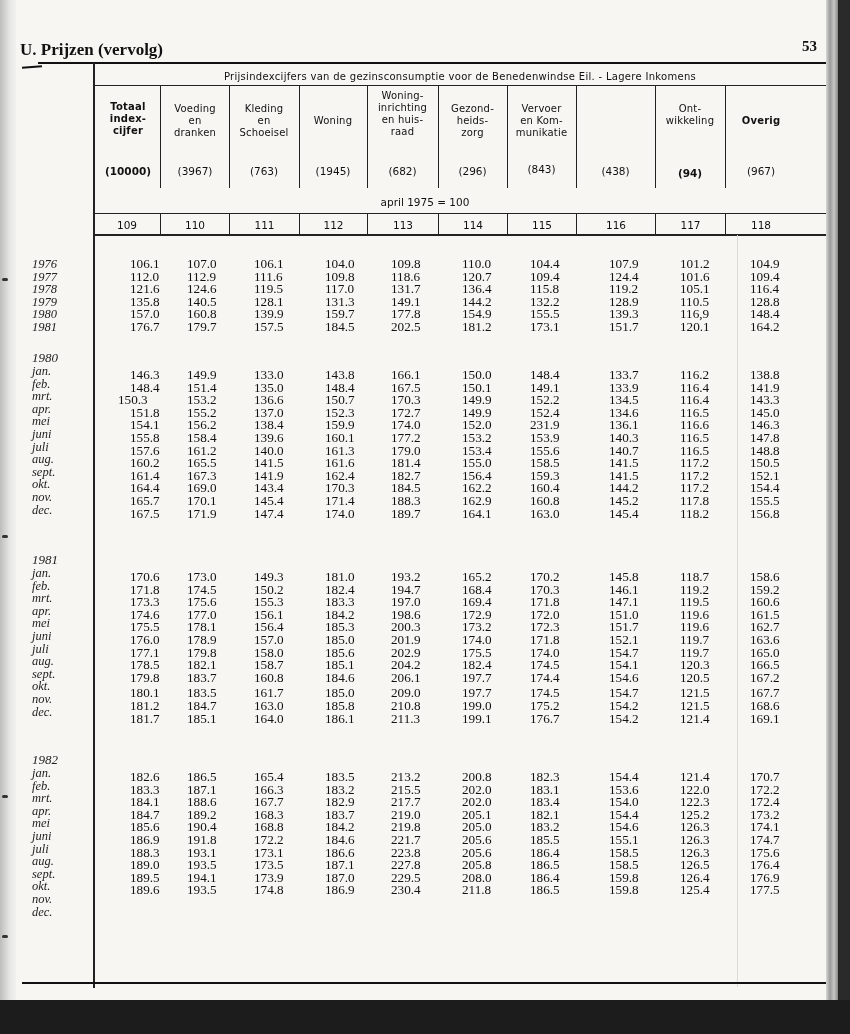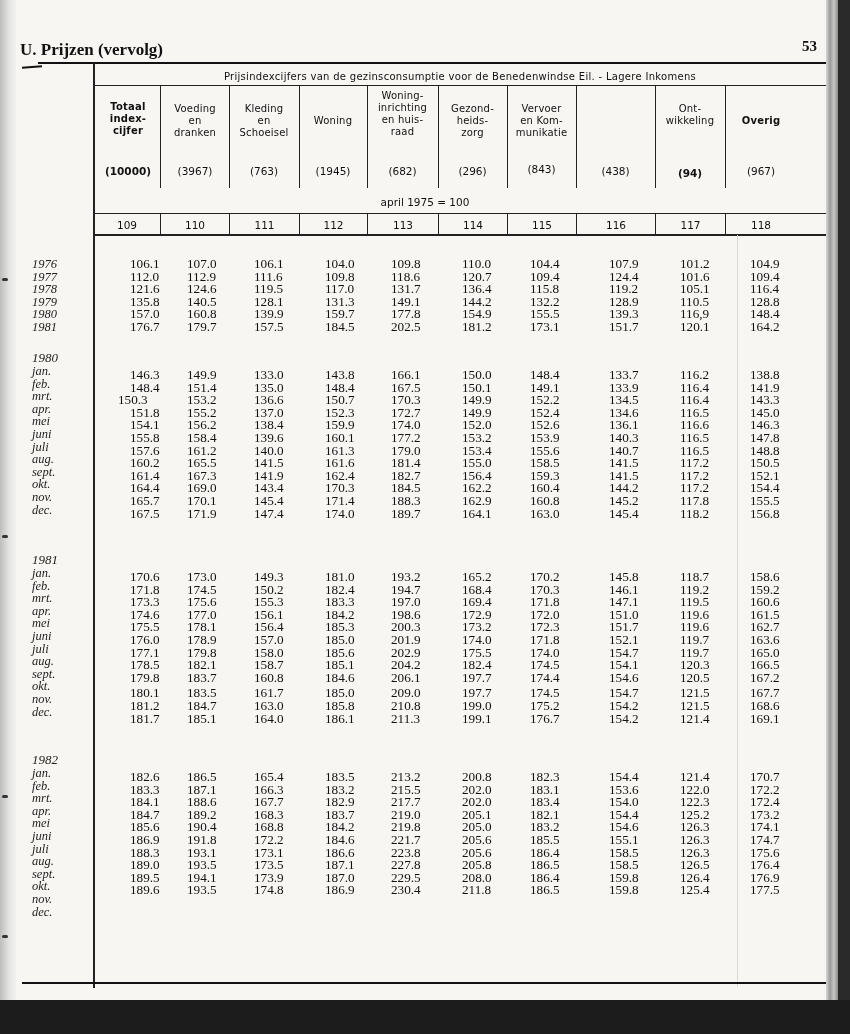--- a/index.html
+++ b/index.html
@@ -259,21 +259,21 @@
       <div class="val" style="left:530px; top:406.8px">152.4</div>
       <div class="val" style="left:609px; top:406.8px">134.6</div>
       <div class="val" style="left:680px; top:406.8px">116.5</div>
       <div class="val" style="left:750px; top:406.8px">145.0</div>
       <div class="val" style="left:130px; top:419.4px">154.1</div>
       <div class="val" style="left:187px; top:419.4px">156.2</div>
       <div class="val" style="left:254px; top:419.4px">138.4</div>
       <div class="val" style="left:325px; top:419.4px">159.9</div>
       <div class="val" style="left:391px; top:419.4px">174.0</div>
       <div class="val" style="left:462px; top:419.4px">152.0</div>
-      <div class="val" style="left:530px; top:419.4px">152.6</div>
+      <div class="val" style="left:530px; top:419.4px">231.9</div>
       <div class="val" style="left:609px; top:419.4px">136.1</div>
       <div class="val" style="left:680px; top:419.4px">116.6</div>
       <div class="val" style="left:750px; top:419.4px">146.3</div>
       <div class="val" style="left:130px; top:432px">155.8</div>
       <div class="val" style="left:187px; top:432px">158.4</div>
       <div class="val" style="left:254px; top:432px">139.6</div>
       <div class="val" style="left:325px; top:432px">160.1</div>
       <div class="val" style="left:391px; top:432px">177.2</div>
       <div class="val" style="left:462px; top:432px">153.2</div>
       <div class="val" style="left:530px; top:432px">153.9</div>

